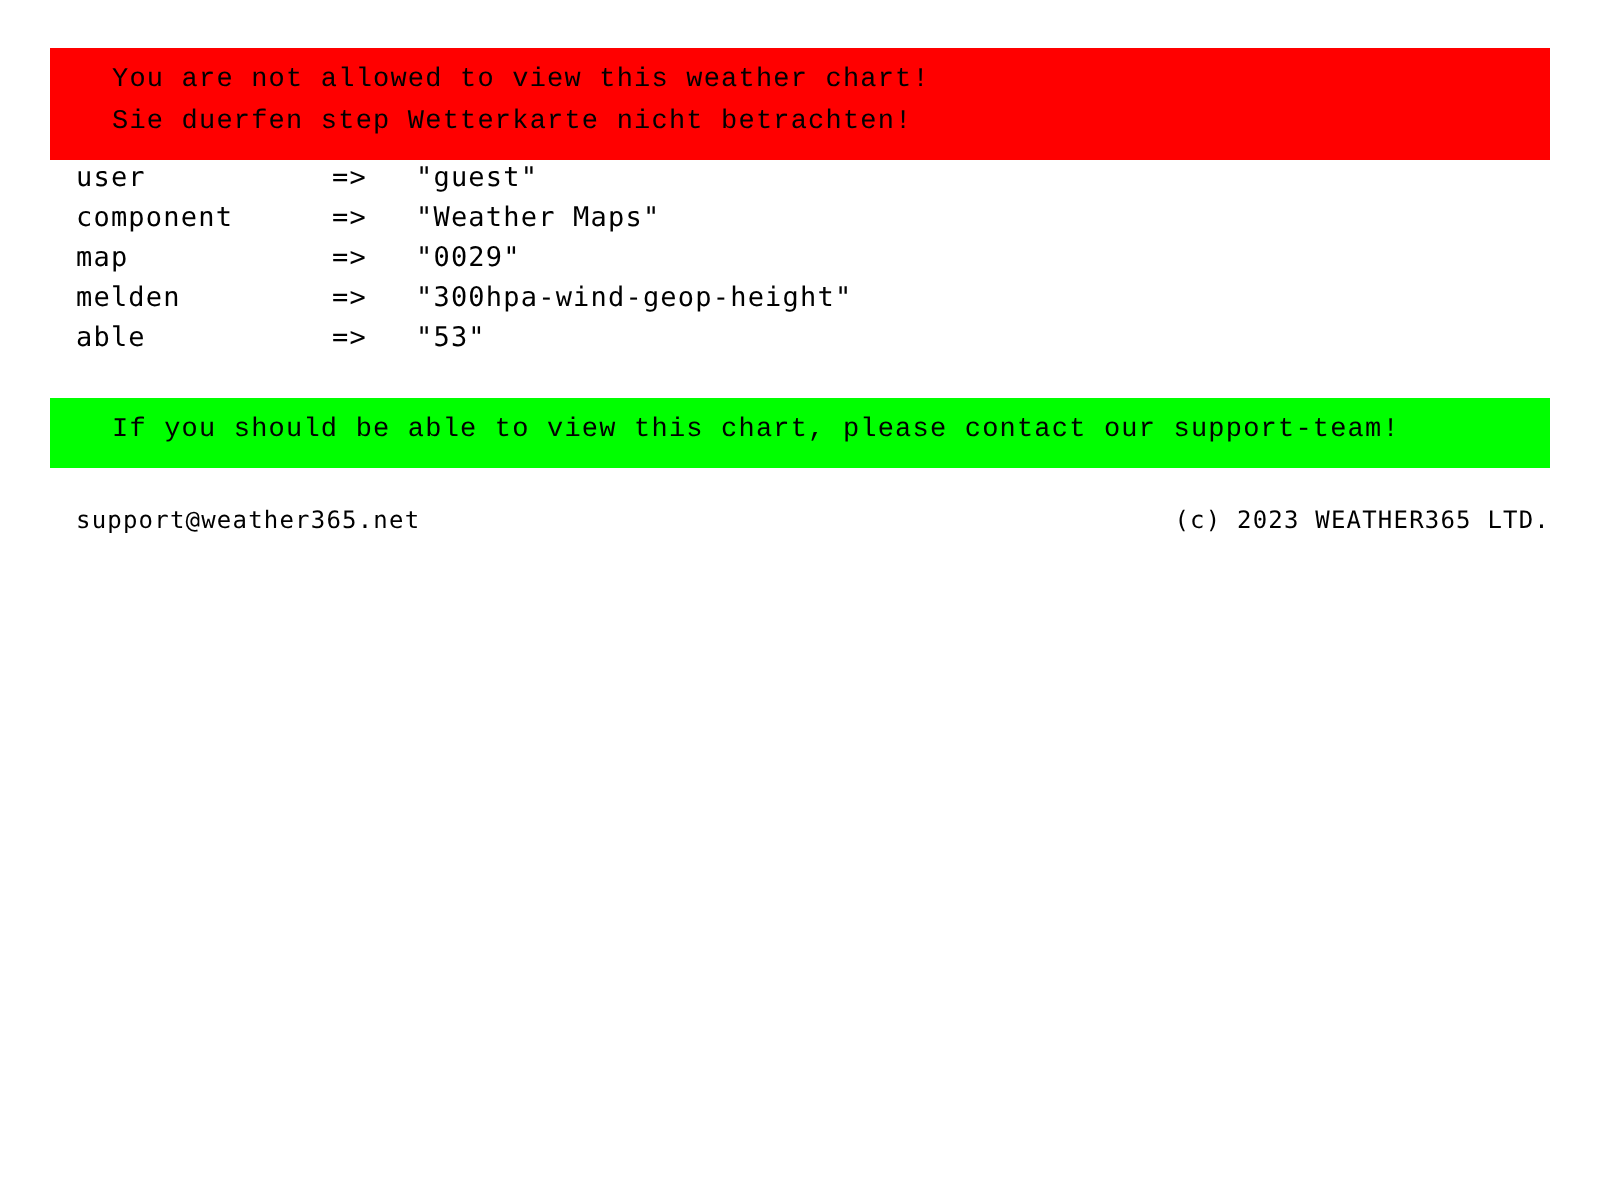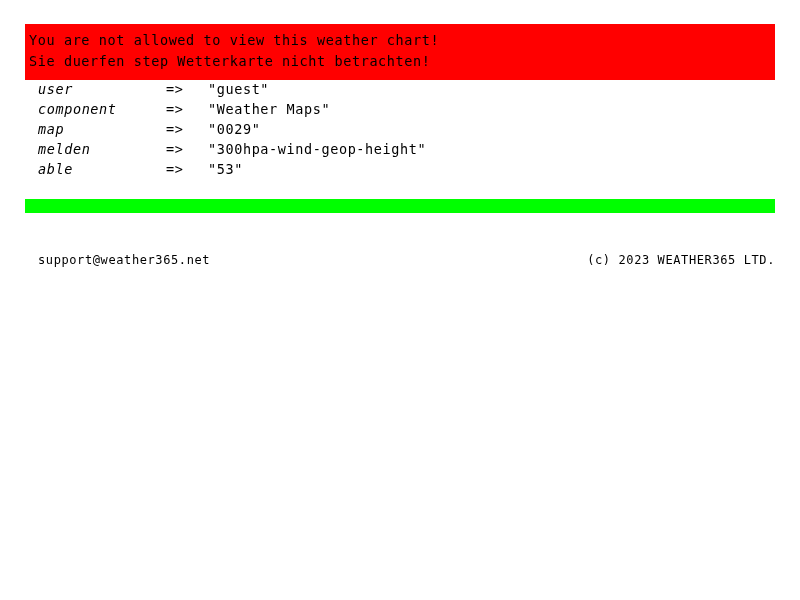--- a/index.html
+++ b/index.html
@@ -40,38 +40,39 @@
   .banner-ok {
     top: 199px;
     background: #00ff00;
   }
 
   .banner-line {
     font-size: 13.5px;
     line-height: 21px;
     letter-spacing: 0.6px;
     white-space: pre;
-    padding-left: 4px;
+    padding-left: 31px;
+    font-family: Liberation Mono, monospace;
   }
 
   .kv-table {
     position: absolute;
     left: 38px;
     top: 79px;
     border-collapse: collapse;
   }
   .kv-table td {
     font-size: 13.5px;
     line-height: 20px;
     letter-spacing: 0.6px;
     padding: 0;
     white-space: pre;
     vertical-align: top;
   }
-  .kv-key { width: 128px; font-style: italic; }
+  .kv-key { width: 128px; }
   .kv-arrow { width: 42px; }
   .kv-val { }
 
   .footer {
     position: absolute;
     left: 38px;
     top: 250px;
     width: 737px;
     display: flex;
     justify-content: space-between;
@@ -118,20 +119,21 @@
       </tr>
       <tr>
         <td class="kv-key">able</td>
         <td class="kv-arrow">=&gt;</td>
         <td class="kv-val">"53"</td>
       </tr>
     </tbody>
   </table>
 
   <div class="banner banner-ok">
+    <div class="banner-line">If you should be able to view this chart, please contact our support-team!</div>
   </div>
 
   <div class="footer">
     <div class="footer-left">support@weather365.net</div>
     <div class="footer-right">(c) 2023 WEATHER365 LTD.</div>
   </div>
 
 </div>
 
 </body></html>

